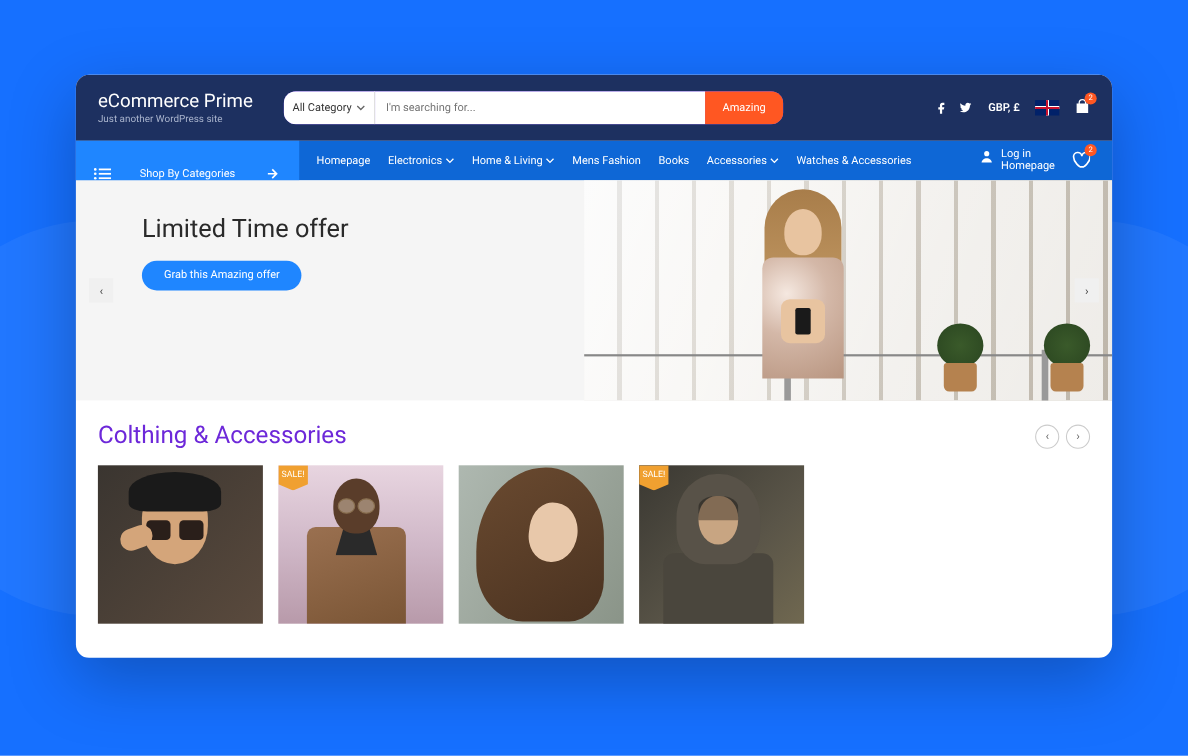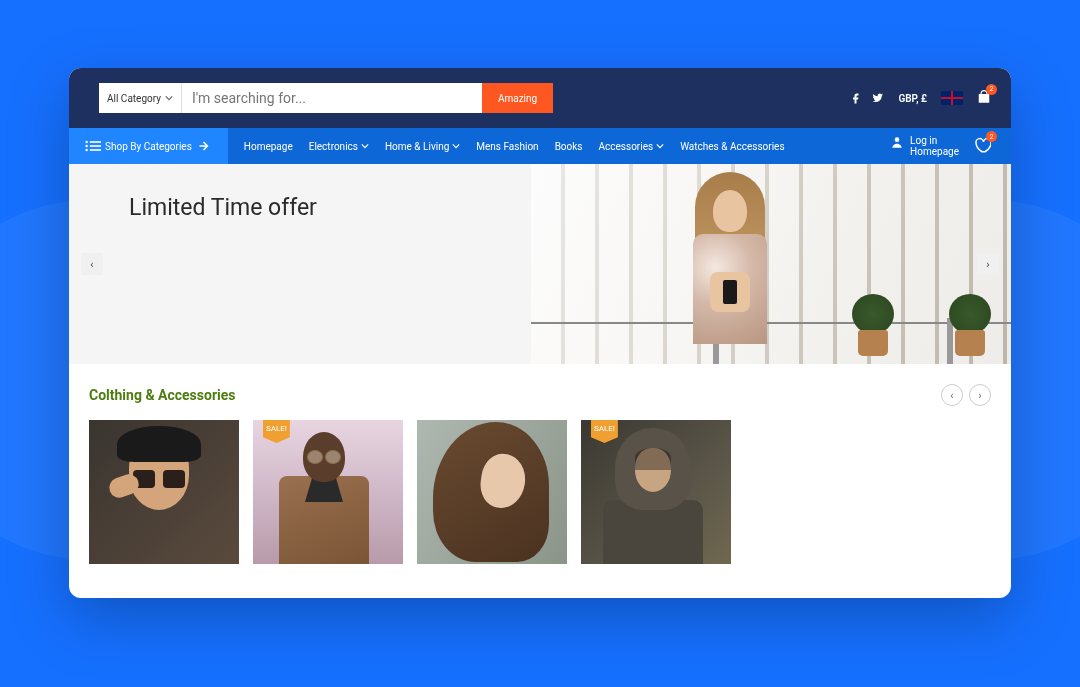--- a/index.html
+++ b/index.html
@@ -4,36 +4,36 @@
 <style>
 *{margin:0;padding:0;box-sizing:border-box;font-family:-apple-system,BlinkMacSystemFont,"Segoe UI",Roboto,Arial,sans-serif}
 body{background:#1670ff;width:1080px;height:687px;overflow:hidden;position:relative}
 .bg-circle-l{position:absolute;width:360px;height:360px;border-radius:50%;background:rgba(255,255,255,0.05);left:-90px;top:200px}
 .bg-circle-r{position:absolute;width:360px;height:360px;border-radius:50%;background:rgba(255,255,255,0.05);right:-90px;top:200px}
 .window{position:absolute;top:68px;left:69px;width:942px;height:530px;background:#fff;border-radius:12px;overflow:hidden;box-shadow:0 20px 60px rgba(0,0,0,0.25)}
 .topbar{background:#1d3060;height:60px;display:flex;align-items:center;padding:0 20px;gap:18px}
 .brand{color:#fff}
 .brand-title{font-size:17px;font-weight:400}
 .brand-sub{font-size:9px;color:#a8b3cc;margin-top:2px}
-.searchwrap{display:flex;background:#8b5cf6;border-radius:0;overflow:hidden;height:30px;flex:0 0 auto;margin-left:10px}
+.searchwrap{display:flex;background:#8b5cf6;border-radius:11px;overflow:hidden;height:30px;flex:0 0 auto;margin-left:10px}
 .catsel{background:#fff;border:none;border-right:1px solid #e0e0e0;padding:0 8px;font-size:10px;color:#333;display:flex;align-items:center;gap:4px;cursor:pointer}
-.searchin{border:none;padding:0 10px;font-size:14px;width:300px;color:#666;outline:none}
+.searchin{border:none;padding:0 10px;font-size:10px;width:300px;color:#666;outline:none}
 .searchbtn{background:#ff5722;color:#fff;border:none;padding:0 16px;font-size:10px;cursor:pointer}
 .toputils{margin-left:auto;display:flex;align-items:center;gap:14px;color:#fff}
 .social{display:flex;gap:10px}
 .social svg{width:12px;height:12px;fill:#fff;cursor:pointer}
 .currency{font-size:10px;font-weight:600}
 .flag{width:22px;height:14px;position:relative;background:#012169}
 .flag::before{content:"";position:absolute;inset:0;background:linear-gradient(to bottom,transparent 40%,#fff 40%,#fff 60%,transparent 60%),linear-gradient(to right,transparent 44%,#fff 44%,#fff 56%,transparent 56%)}
 .flag::after{content:"";position:absolute;inset:0;background:linear-gradient(to bottom,transparent 44%,#c8102e 44%,#c8102e 56%,transparent 56%),linear-gradient(to right,transparent 47%,#c8102e 47%,#c8102e 53%,transparent 53%)}
 .bag{position:relative;cursor:pointer}
 .bag svg{width:14px;height:14px;fill:#fff}
 .badge{position:absolute;top:-5px;right:-6px;background:#ff5722;color:#fff;border-radius:50%;width:11px;height:11px;font-size:7px;display:flex;align-items:center;justify-content:center}
 .navbar{background:#0e67d6;height:36px;display:flex;align-items:center;color:#fff;font-size:10px}
-.catbtn{background:#1f86ff;height:100%;display:flex;align-items:center;padding:0 16px;gap:4px;cursor:pointer}
+.catbtn{background:#1f86ff;height:100%;display:flex;align-items:flex-end;padding:0 16px;gap:26px;cursor:pointer}
 .catbtn svg{width:16px;height:12px;fill:#fff}
 .navitems{display:flex;gap:16px;padding-left:16px}
 .navitem{display:flex;align-items:center;gap:3px;cursor:pointer}
 .chev{width:8px;height:8px;fill:#fff}
 .navright{margin-left:auto;display:flex;align-items:center;gap:14px;padding-right:20px}
 .acct{display:flex;align-items:flex-start;gap:6px;cursor:pointer}
 .acct-txt{line-height:1.1}
 .acct svg{width:14px;height:14px;fill:#fff}
 .wish{position:relative;cursor:pointer}
 .wish svg{width:18px;height:18px;fill:none;stroke:#fff;stroke-width:2}
@@ -57,26 +57,26 @@
 .leaves{position:absolute;bottom:22px;left:2px;width:42px;height:40px;background:radial-gradient(circle,#3a5a2a,#2a4520);border-radius:50%}
 .fence{position:absolute;bottom:40px;left:0;right:0;height:2px;background:#888}
 .fence::before,.fence::after{content:"";position:absolute;width:6px;height:60px;background:#999;top:-4px}
 .fence::before{left:38%}
 .fence::after{right:12%}
 .arrow{position:absolute;top:50%;transform:translateY(-50%);width:22px;height:22px;background:#f0f0f0;display:flex;align-items:center;justify-content:center;cursor:pointer;font-size:11px;color:#444;z-index:5}
 .arrow.l{left:12px}
 .arrow.r{right:12px}
 .prods{padding:20px 20px 0}
 .prods-head{display:flex;align-items:center;margin-bottom:14px}
-.prods-title{font-size:14px;color:#4d7c0f;font-weight:700}
+.prods-title{font-size:22px;color:#6d28d9;font-weight:400}
 .prods-arrows{margin-left:auto;display:flex;gap:6px}
 .parrow{width:22px;height:22px;border:1px solid #ccc;border-radius:50%;display:flex;align-items:center;justify-content:center;cursor:pointer;font-size:11px;color:#666}
 .grid{display:flex;gap:14px}
 .card{width:150px;height:144px;position:relative;overflow:hidden}
-.sale{position:absolute;top:0;left:10px;background:#f0a030;color:#fff;font-size:8px;padding:4px 3px 10px;clip-path:polygon(0 0,100% 0,100% 75%,50% 100%,0 75%)}
+.sale{position:absolute;top:0;left:0;background:#f0a030;color:#fff;font-size:8px;padding:4px 3px 10px;clip-path:polygon(0 0,100% 0,100% 75%,50% 100%,0 75%)}
 .c1{background:linear-gradient(135deg,#3a3530 0%,#5a4a3d 100%)}
 .c1-face{position:absolute;top:20px;left:40px;width:60px;height:70px;background:#d4a57a;border-radius:40% 40% 50% 50%}
 .c1-hat{position:absolute;top:6px;left:28px;width:84px;height:36px;background:#1a1a1a;border-radius:50% 50% 20% 20%}
 .c1-glasses{position:absolute;top:50px;left:44px;width:52px;height:18px}
 .c1-glasses::before,.c1-glasses::after{content:"";position:absolute;width:22px;height:18px;background:#2a1f1a;border-radius:4px}
 .c1-glasses::after{right:0}
 .c1-hand{position:absolute;top:56px;left:20px;width:30px;height:20px;background:#d4a57a;border-radius:10px;transform:rotate(-20deg)}
 .c2{background:linear-gradient(180deg,#e8d5e0 0%,#d0b8c8 50%,#b89aaa 100%)}
 .c2-head{position:absolute;top:12px;left:50px;width:42px;height:50px;background:#5a3d2a;border-radius:50% 50% 45% 45%}
 .c2-glasses{position:absolute;top:30px;left:54px;width:34px;height:12px}
@@ -95,20 +95,24 @@
 </style>
 </head>
 <body>
 
 <div class="bg-circle-l"></div>
 <div class="bg-circle-r"></div>
 
 <div class="window">
 
   <div class="topbar">
+    <div class="brand">
+      <div class="brand-title">eCommerce Prime</div>
+      <div class="brand-sub">Just another WordPress site</div>
+    </div>
     <div class="searchwrap">
       <div class="catsel">
         <span>All Category</span>
         <svg class="chev" viewBox="0 0 10 10">
             <path d="M1 3l4 4 4-4" fill="none" stroke="#666" stroke-width="1.5"></path>
           </svg>
       </div>
       <input class="searchin" placeholder="I'm searching for..." style="">
       <button class="searchbtn">Amazing</button>
     </div>
@@ -196,20 +200,21 @@
           </svg>
         <div class="badge">2</div>
       </div>
     </div>
   </div>
 
   <div class="hero">
     <div class="arrow l">‹</div>
     <div class="hero-left">
       <div class="hero-title">Limited Time offer</div>
+      <button class="hero-btn">Grab this Amazing offer</button>
     </div>
     <div class="hero-img">
       <div class="shutters"></div>
       <div class="fence"></div>
       <div class="plant p1">
           <div class="leaves"></div>
           <div class="pot"></div>
         </div>
       <div class="plant p2">
           <div class="leaves"></div>

